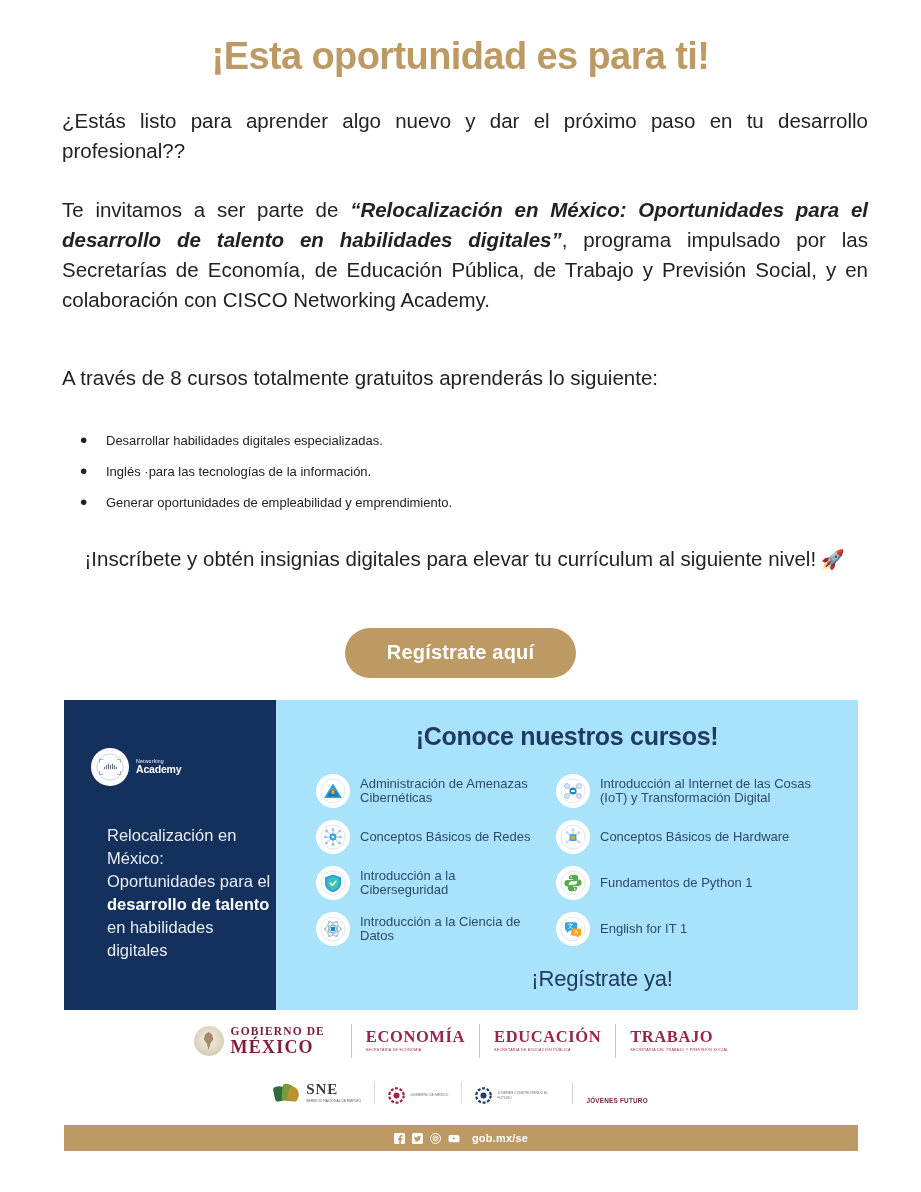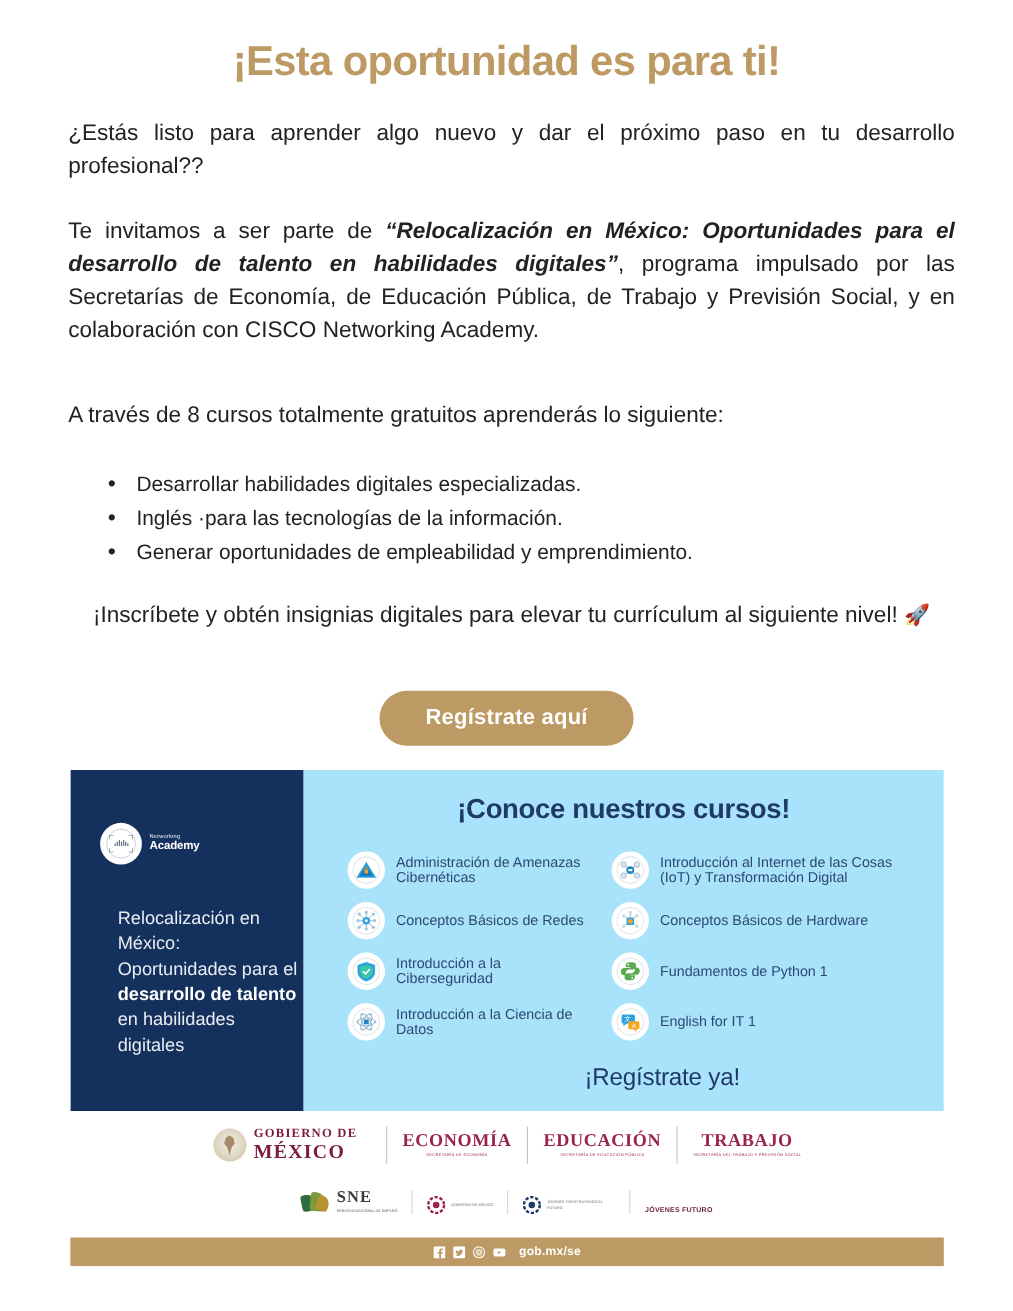--- a/index.html
+++ b/index.html
@@ -30,24 +30,24 @@
     color:#222222;
     text-align:justify;
   }
   .copy.p1{top:106px;}
   .copy.p2{top:195px;}
   .copy.p3{top:363px;text-align:left;}
   .copy em.bi{font-style:italic;font-weight:bold;}
 
   
   .bullets{
-    position:absolute;left:84px;top:425px;width:790px;
+    position:absolute;left:66px;top:425px;width:790px;
     margin:0;padding:0 0 0 28px;
     list-style:none;
-    font-size:19px;line-height:31px;color:#222222;
+    font-size:13px;line-height:31px;color:#222222;
   }
   .bullets li{position:relative;padding-left:12px;}
   .bullets li::before{
     content:"\2022";
     position:absolute;left:-14px;top:-1px;
     font-size:21px;color:#222;
   }
 
   
   .closing{
@@ -148,21 +148,21 @@
   .gob-mark::after{
     content:"";position:absolute;left:7px;top:6px;width:16px;height:18px;
     background:#8d6a44;
     clip-path:polygon(50% 0,72% 14%,80% 42%,62% 62%,50% 100%,38% 62%,20% 42%,28% 14%);
     opacity:.75;
   }
   .gob-txt{line-height:1;margin-right:12px;}
   .gob-txt .g1{display:block;font-size:11.5px;font-weight:bold;color:#7d1b38;letter-spacing:1.1px;font-family:"Liberation Serif",serif;}
   .gob-txt .g2{display:block;font-size:18px;font-weight:bold;color:#7d1b38;letter-spacing:1.2px;font-family:"Liberation Serif",serif;}
   .vdiv{width:1px;height:34px;background:#d2bfc6;margin:0 14px;}
-  .min{line-height:1;text-align:center;}
+  .min{line-height:1;text-align:left;}
   .min .m1{display:block;font-size:16.5px;font-weight:bold;color:#9d2449;letter-spacing:0.6px;font-family:"Liberation Serif",serif;}
   .min .m2{display:block;font-size:3.6px;color:#9d2449;letter-spacing:0.3px;margin-top:3px;line-height:5px;max-width:130px;}
 
   .gov-row2{
     position:absolute;left:64px;top:1082px;width:794px;
     display:flex;align-items:flex-end;justify-content:center;
   }
   .sne{display:flex;align-items:center;gap:6px;}
   .sne-mark{width:26px;height:22px;position:relative;flex:0 0 26px;}
   .sne-mark i{position:absolute;display:block;border-radius:3px 8px 3px 3px;}

